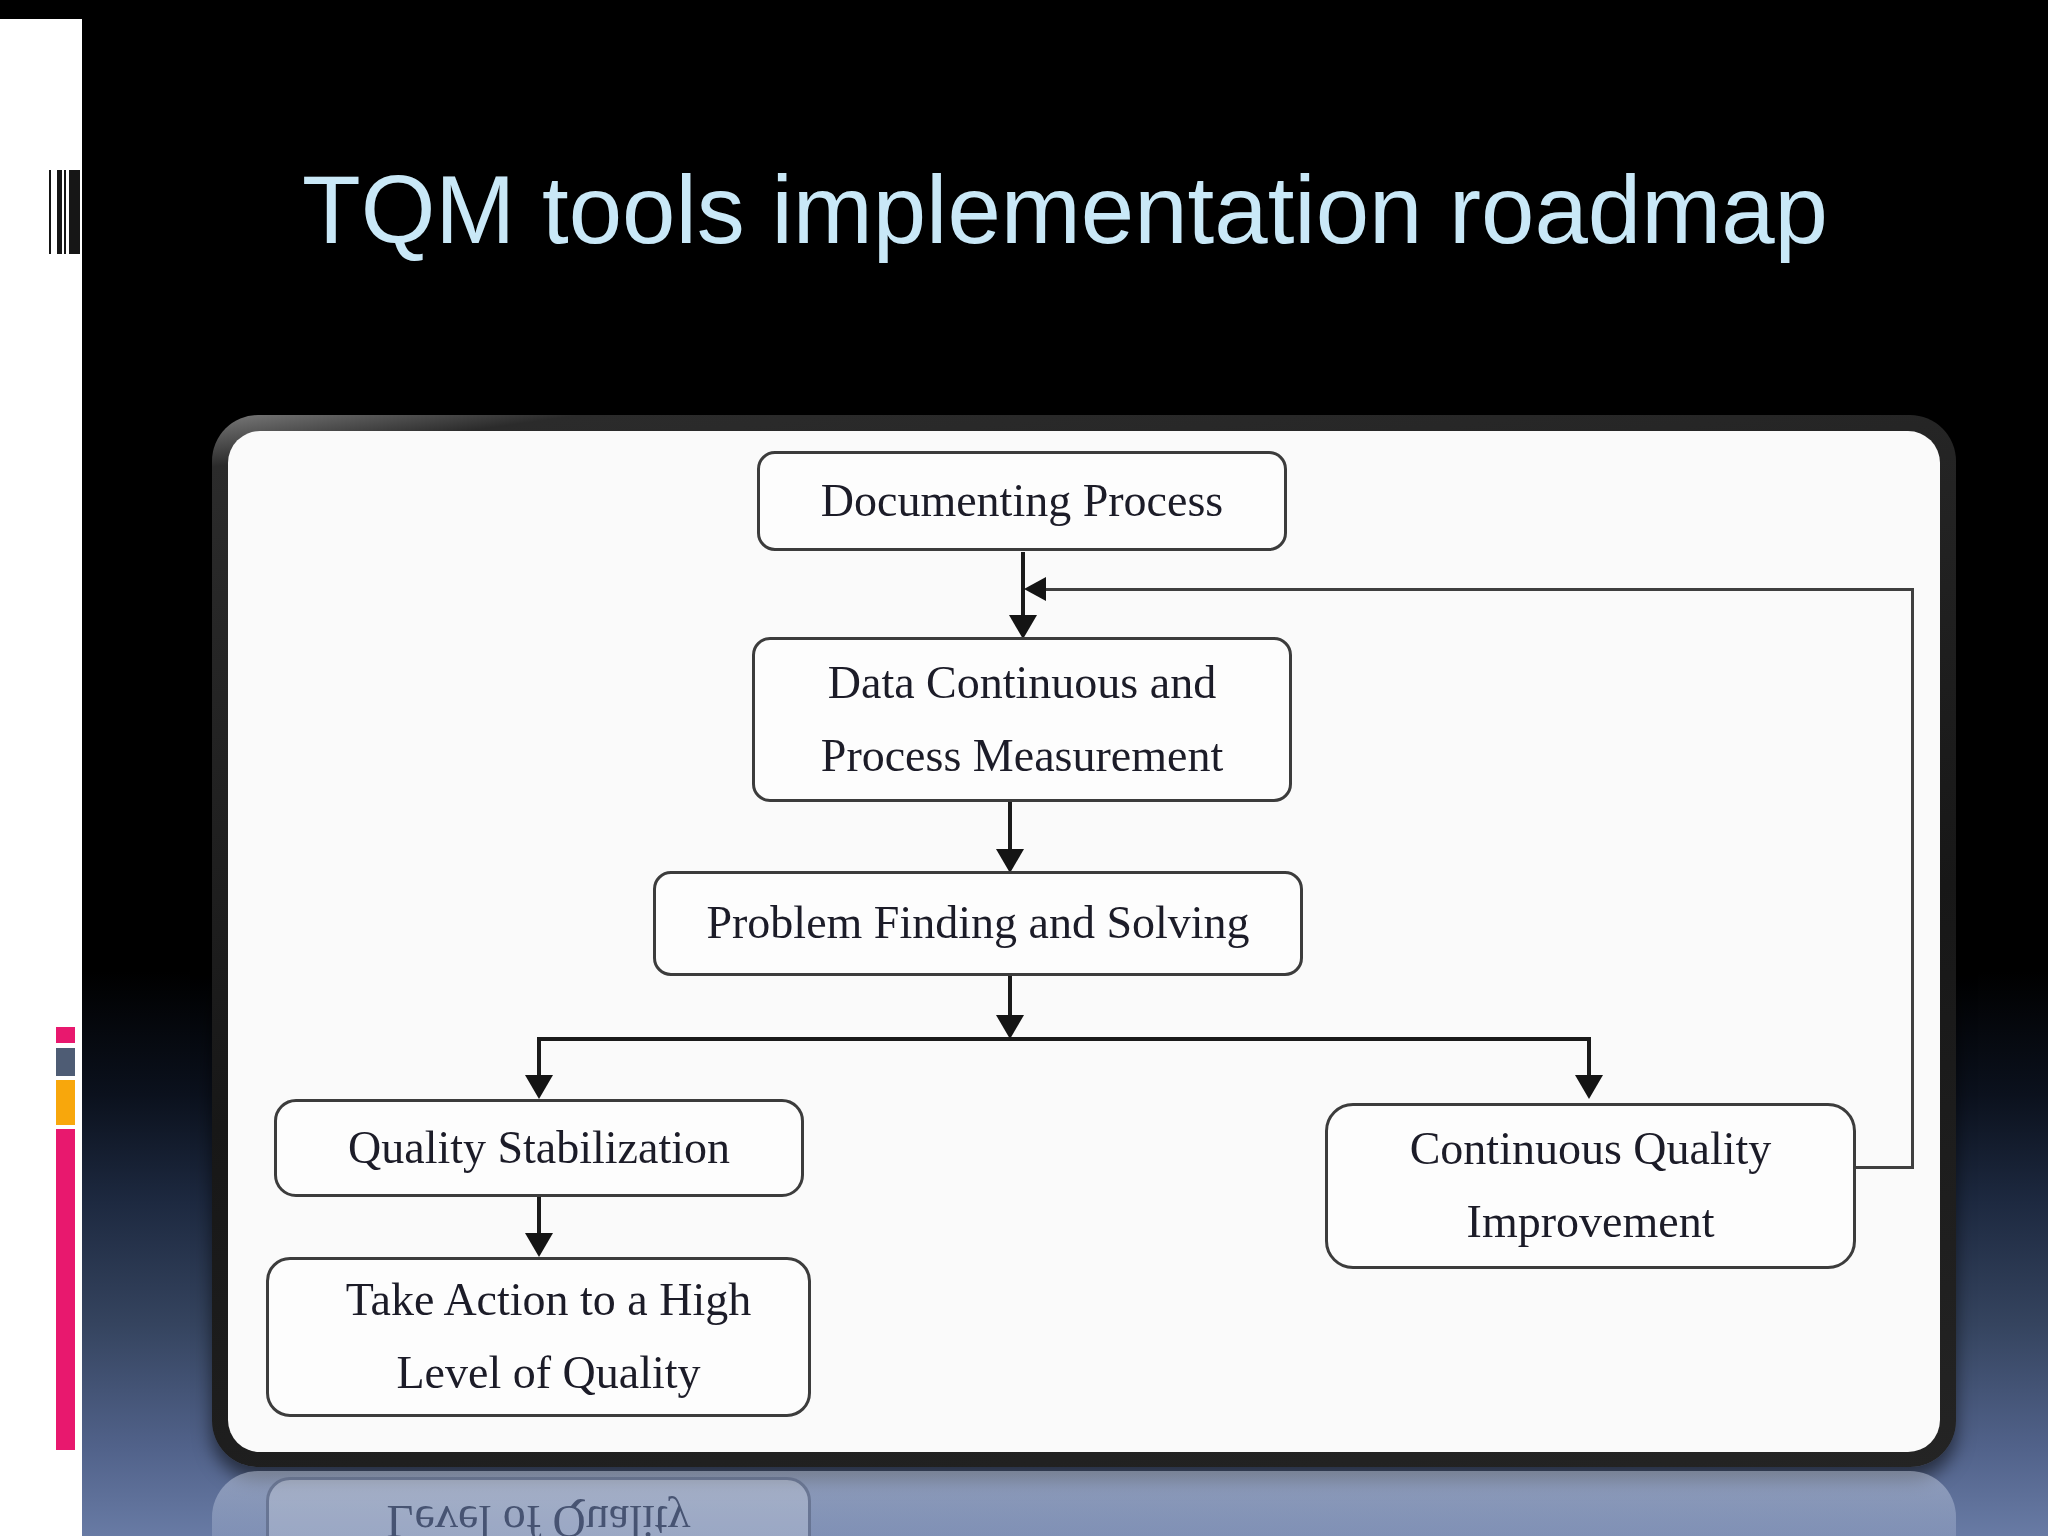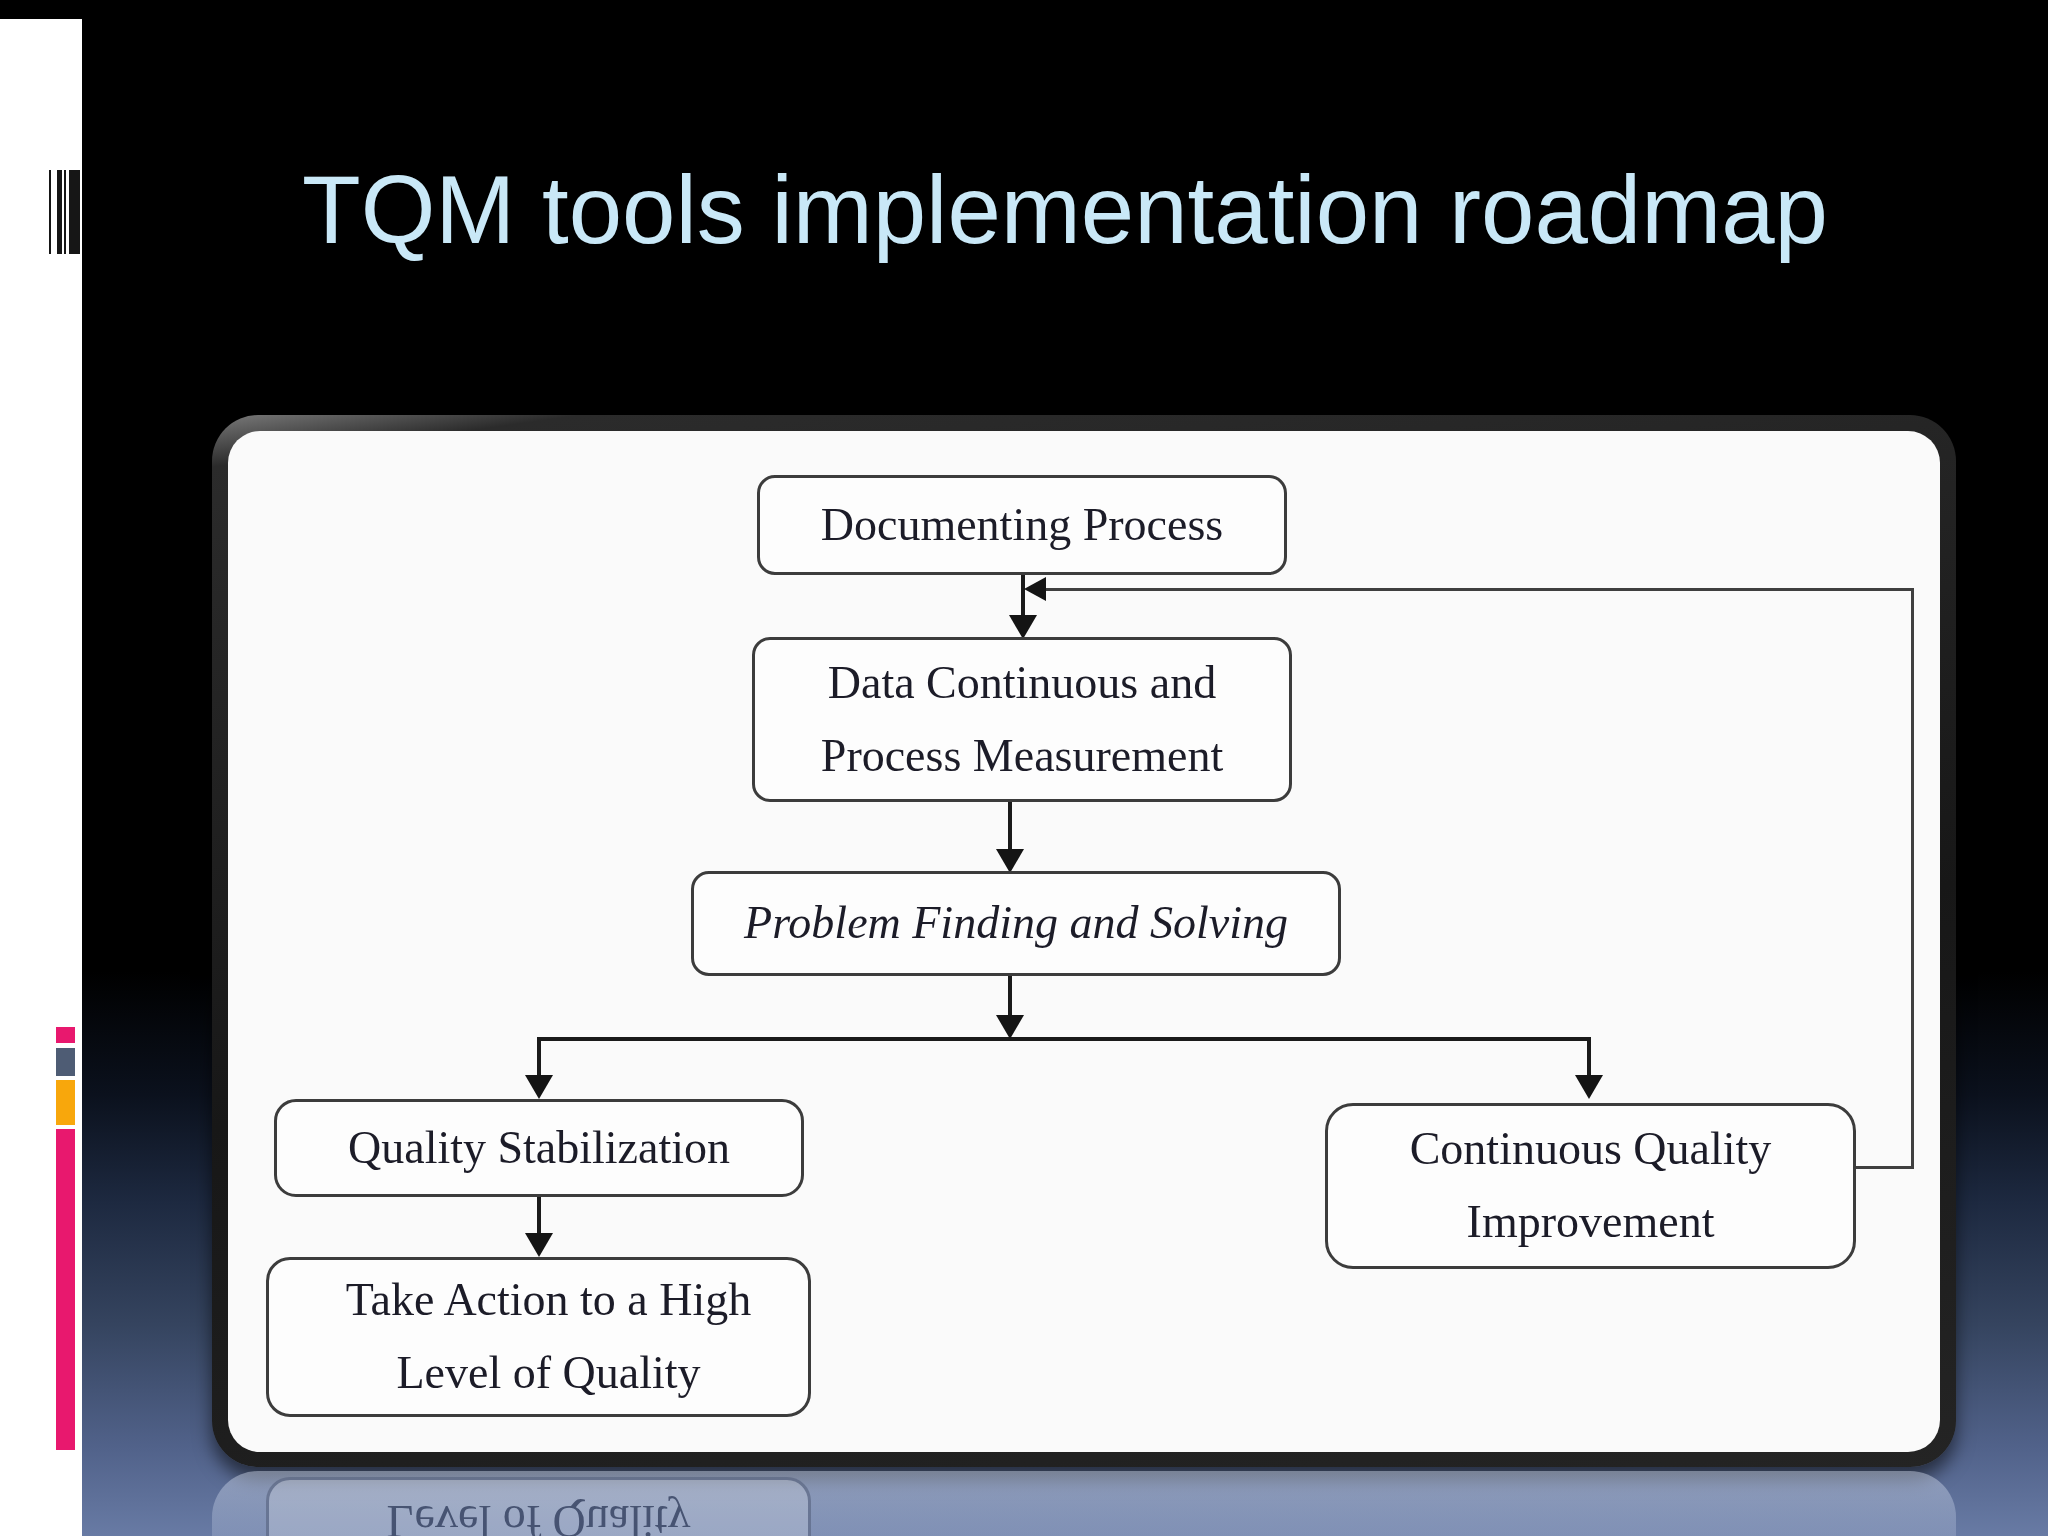--- a/index.html
+++ b/index.html
@@ -48,23 +48,23 @@
   }
 
   
   .node{
     position:absolute;display:flex;align-items:center;justify-content:center;
     background:#fdfdfd;border:3px solid var(--node-border,#3c3c3c);border-radius:18px;
     font-family:"Liberation Serif","DejaVu Serif",serif;
     font-size:46px;line-height:1.58;color:var(--node-text,#1c1c28);
     text-align:center;white-space:pre-line;box-sizing:border-box;
   }
-  .n1{left:757px;top:456px;width:530px;height:100px;}
+  .n1{left:757px;top:432px;width:530px;height:100px;}
   .n2{left:752px;top:618px;width:540px;height:165px;}
-  .n3{left:691px;top:852px;width:650px;height:105px;font-style:italic;}
+  .n3{left:653px;top:852px;width:650px;height:105px;}
   .n4{left:274px;top:1080px;width:530px;height:98px;border-radius:22px;}
   .n5{left:1325px;top:1084px;width:531px;height:166px;border-radius:28px;}
   .n6{left:266px;top:1238px;width:545px;height:160px;border-radius:24px;padding-left:20px;}
 
   
   .line{position:absolute;background:#1a1a1a;}
   .thin{background:#3f3f3f;}
   .l-v1{left:1021px;top:533px;width:4px;height:66px;}
   .l-fb-top{left:1046px;top:569px;width:868px;height:3px;}
   .l-fb-right{left:1911px;top:569px;width:3px;height:581px;}

